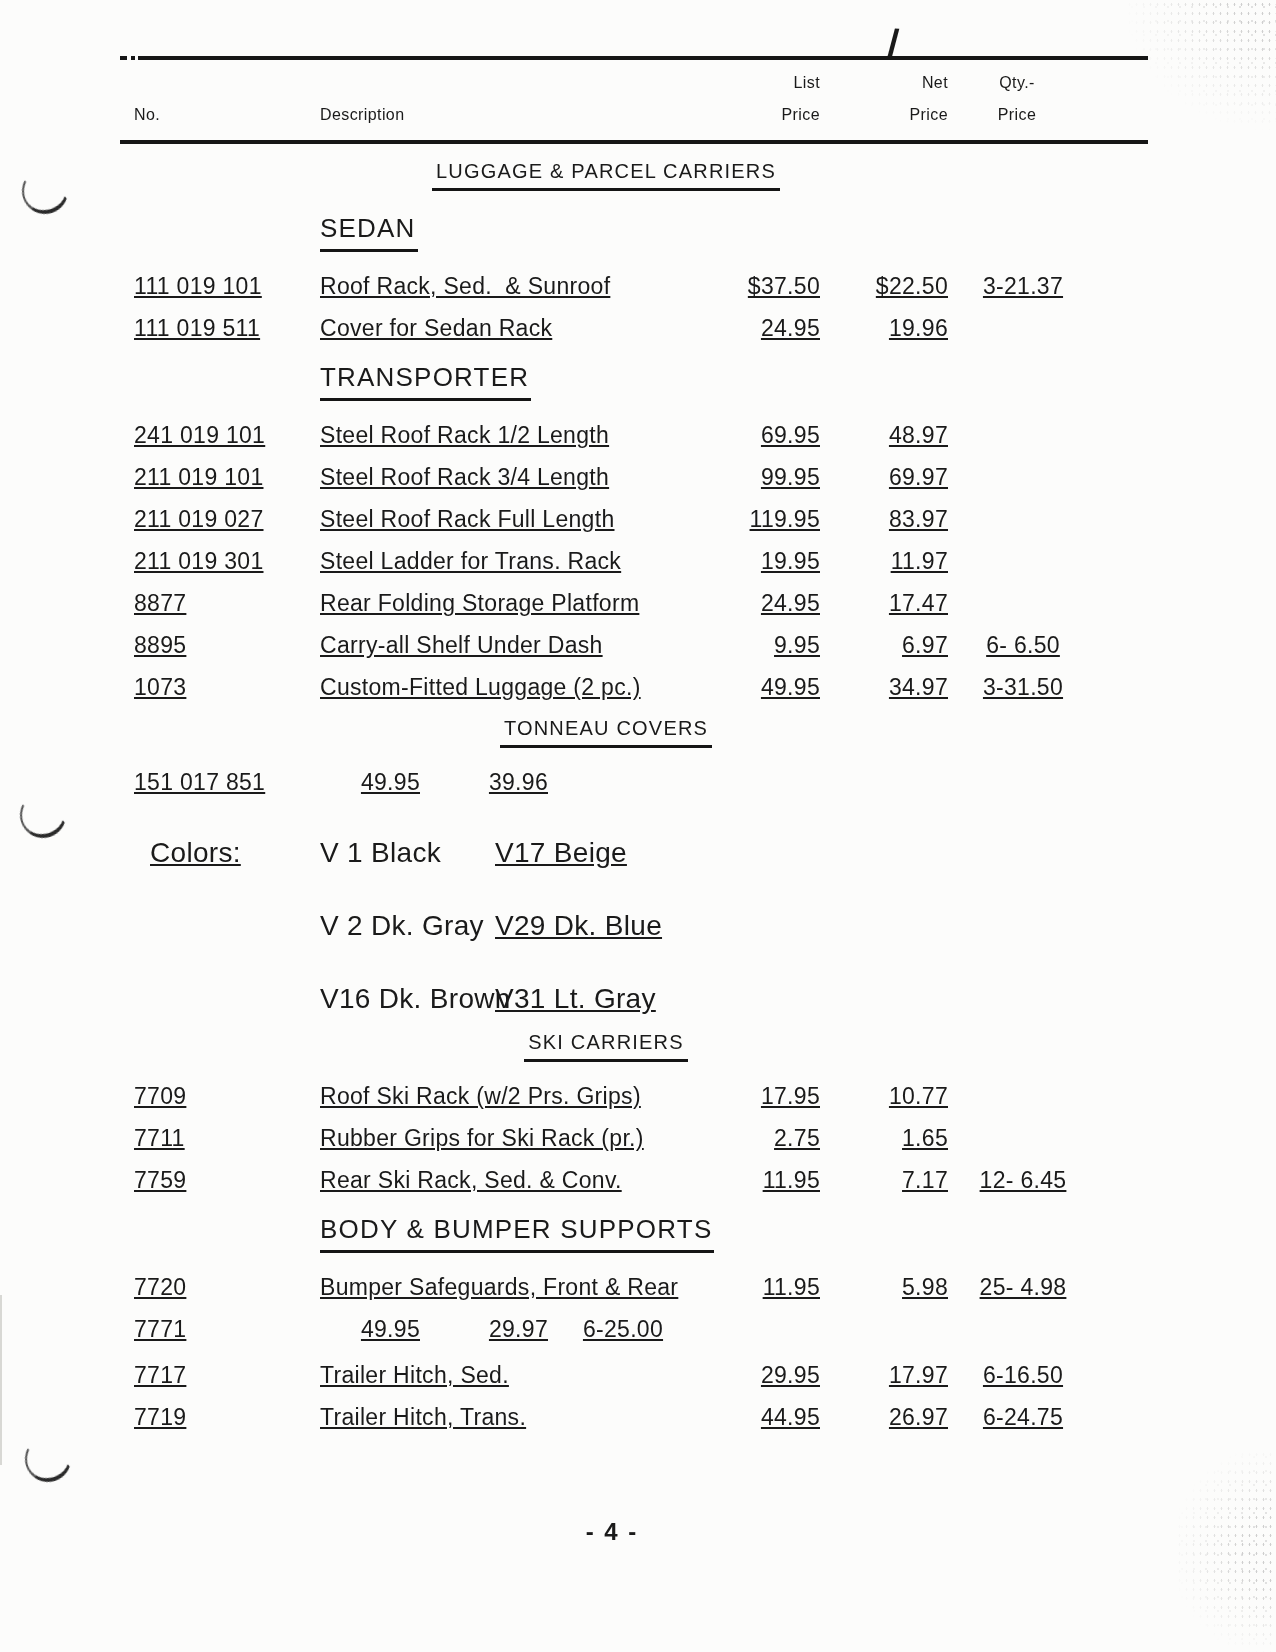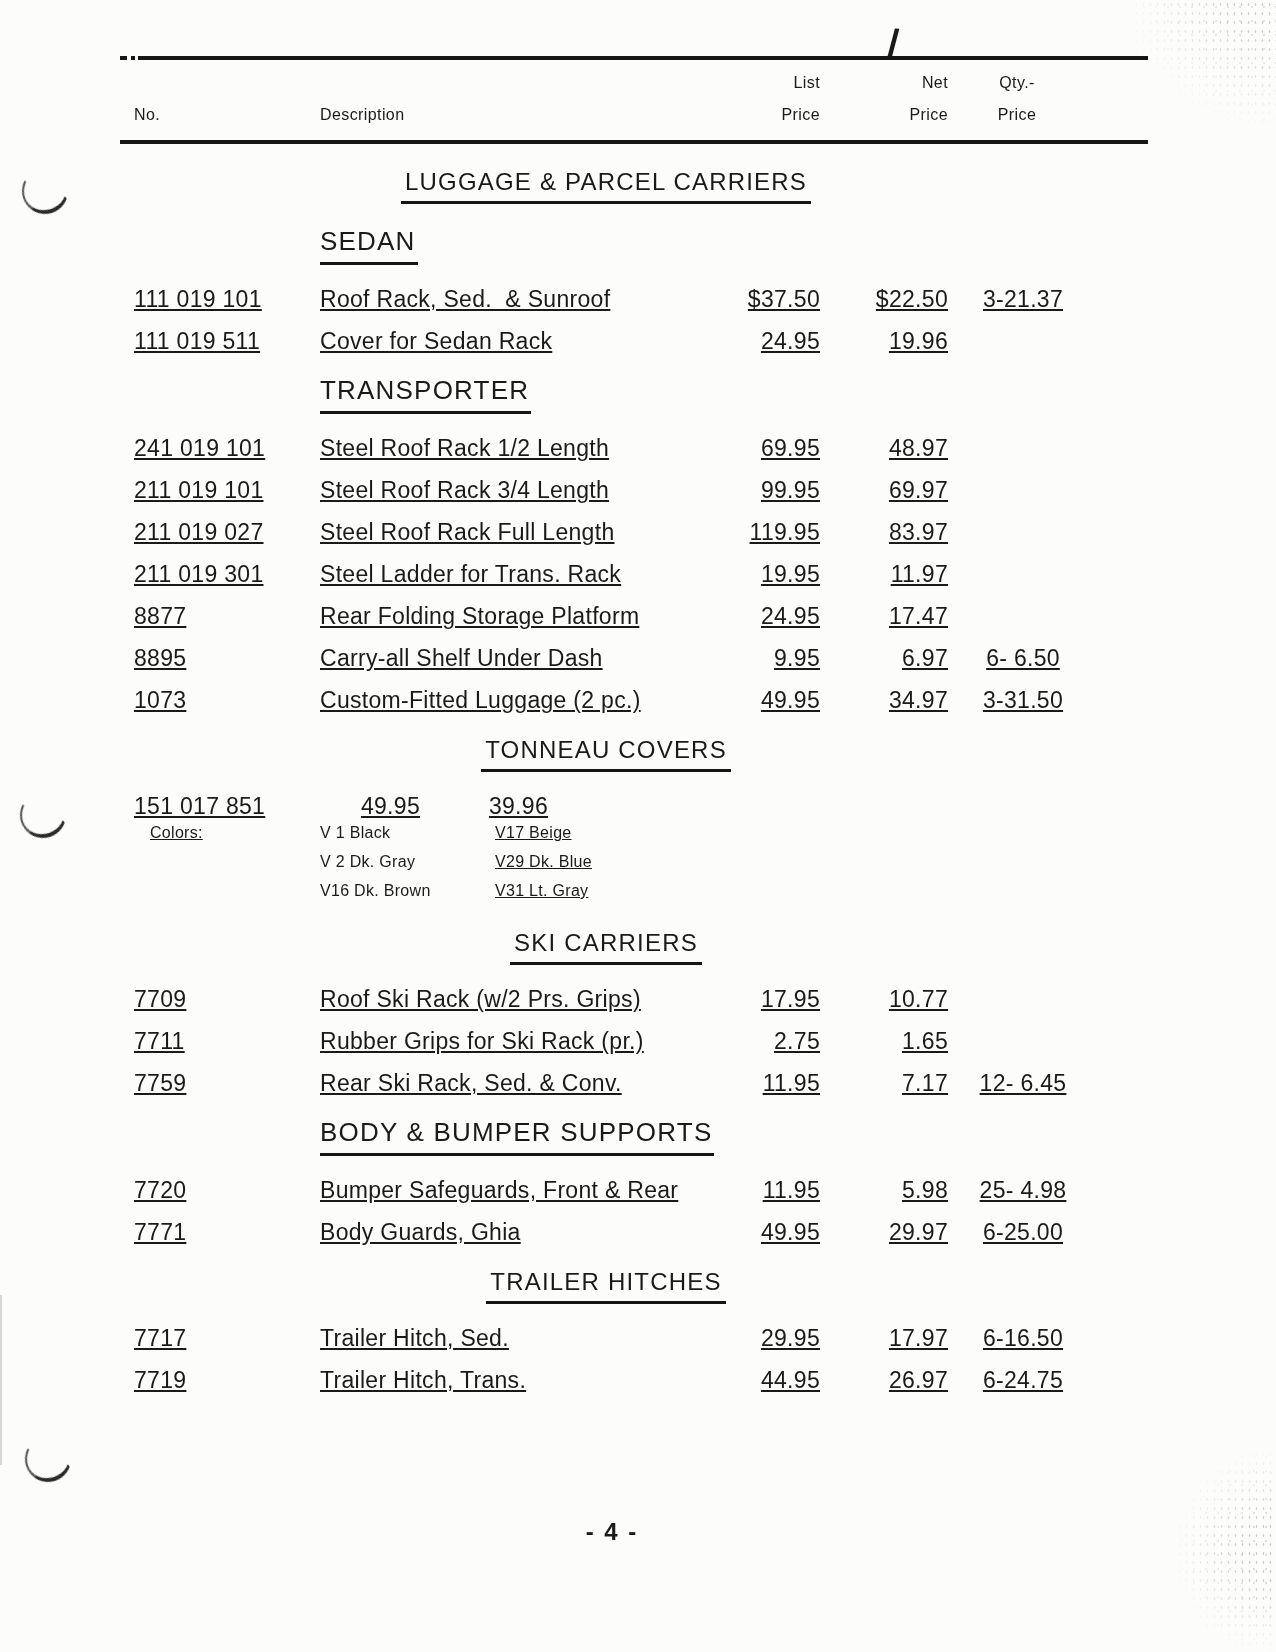--- a/index.html
+++ b/index.html
@@ -26,35 +26,35 @@
   .c.desc{width:400px;}
   .c.list{width:100px;text-align:right;}
   .c.net{width:128px;text-align:right;}
   .c.qty{width:150px;text-align:center;}
   .colhead .c.qty{padding-right:12px;}
   .colhead .line{margin-bottom:6px;}
   .colhead .line:last-child{margin-bottom:0;}
 
   
   .center-heading{
-    display:table;margin:24px auto 0 auto;transform:translateX(-28px);
-    font-size:24px;letter-spacing:1.2px;
+    display:table;margin:16px auto 0 auto;transform:translateX(-28px);
+    font-size:20px;letter-spacing:1.2px;
     padding:0 4px 5px 4px;border-bottom:3px solid #151515;
   }
   .sub-heading{
     display:table;margin:22px 0 0 200px;
     font-size:26px;letter-spacing:1.2px;
     padding:0 2px 5px 0;border-bottom:3px solid #151515;
   }
 
   
   .rows{margin-top:22px;}
   .row{margin-bottom:18px;font-size:23px;letter-spacing:.3px;text-decoration:underline;}
   .row .line{line-height:24px;}
-  .color-line{display:flex;line-height:29px;font-size:16px;}
+  .color-line{display:flex;line-height:29px;font-size:28px;margin-top:44px;}
   .color-line .c.no{padding-left:30px;}
   .color-line .swatch-a{display:inline-block;width:175px;}
 
   
   .footer{
     position:absolute;top:1518px;left:calc(50% - 26px);
     transform:translateX(-50%);
     font-size:24px;letter-spacing:2px;font-weight:bold;
   }
 
@@ -268,28 +268,26 @@
         <span class="c no">7720</span>
         <span class="c desc">Bumper Safeguards, Front &amp; Rear</span>
         <span class="c list">11.95</span>
         <span class="c net">5.98</span>
         <span class="c qty">25- 4.98</span>
       </div>
     </div>
           <div class="row">
       <div class="line">
         <span class="c no">7771</span>
-        <span class="c desc">Body Guards, Ghia</span>
         <span class="c list">49.95</span>
         <span class="c net">29.97</span>
         <span class="c qty">6-25.00</span>
       </div>
     </div>
         </div>
-        <div class="center-heading">TRAILER HITCHES</div>
         <div class="rows">
           <div class="row">
       <div class="line">
         <span class="c no">7717</span>
         <span class="c desc">Trailer Hitch, Sed.</span>
         <span class="c list">29.95</span>
         <span class="c net">17.97</span>
         <span class="c qty">6-16.50</span>
       </div>
     </div>

